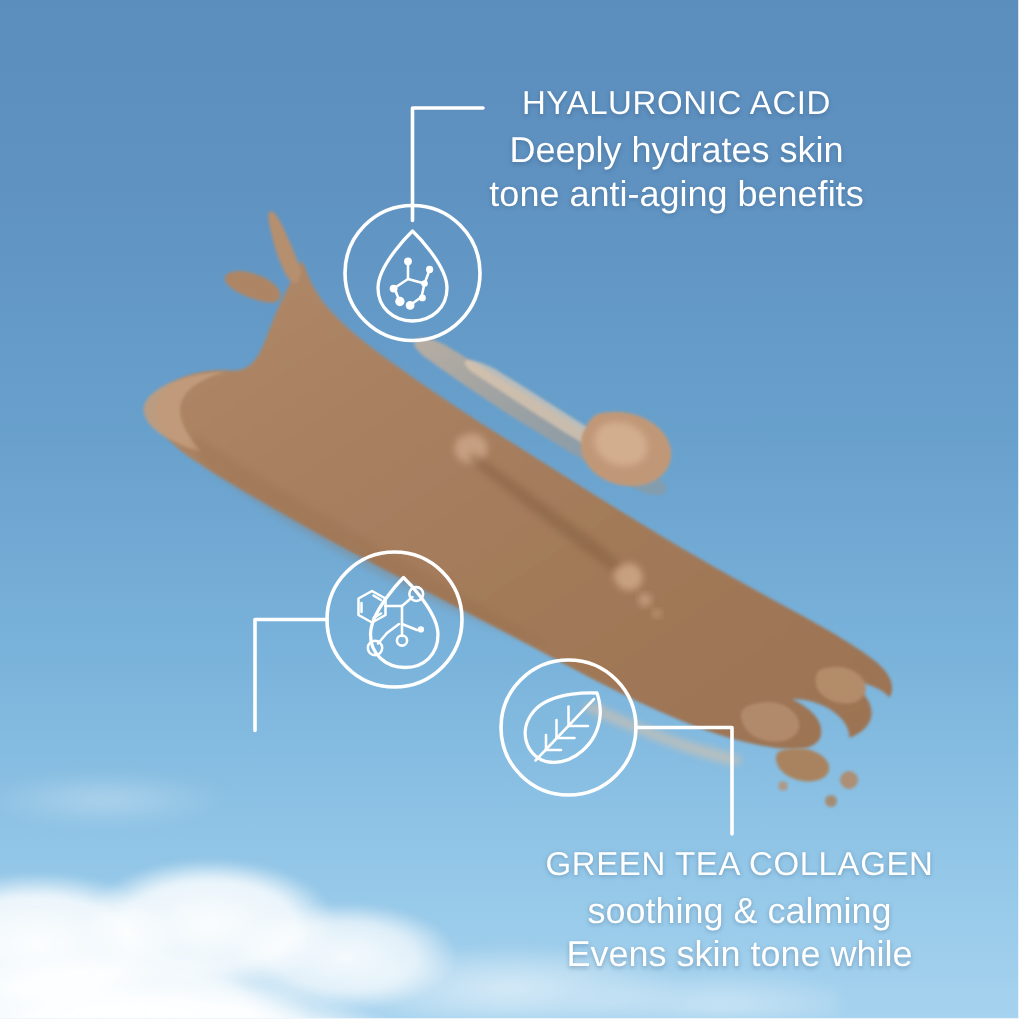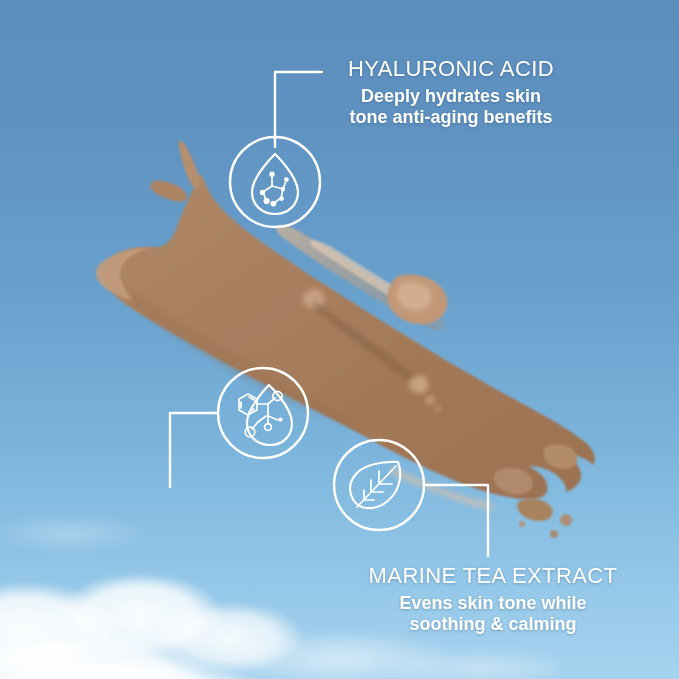--- a/index.html
+++ b/index.html
@@ -64,22 +64,22 @@
     pointer-events:none;
   }
   .label .title{
     font-weight:normal;
     font-size:22px;
     letter-spacing:.4px;
     white-space:nowrap;
     margin-bottom:4px;
   }
   .label .desc{
-    font-size:18px;
-    font-weight:700;
+    font-size:24px;
+    font-weight:400;
     line-height:1.22;
   }
   .label .desc span{display:block;white-space:nowrap;}
 
   #label-hyaluronic{ left:326px; top:56px; width:250px; text-align:center;}
   #label-collagen  { left:28px;  top:489px; width:290px; text-align:center;}
   #label-greentea  { left:348px; top:563px; width:290px; text-align:center;}
 </style>
 </head>
 <body>
@@ -301,20 +301,20 @@
     <div class="desc">
       <span>Deeply hydrates skin</span>
       <span>tone anti-aging benefits</span>
     </div>
   </div>
 
   <div class="label" id="label-collagen">
   </div>
 
   <div class="label" id="label-greentea">
-    <div class="title">MARINE TEA EXTRACT</div>
+    <div class="title">GREEN TEA COLLAGEN</div>
     <div class="desc">
+      <span>soothing &amp; calming</span>
       <span>Evens skin tone while</span>
-      <span>soothing &amp; calming</span>
     </div>
   </div>
 
 </div>
 
 </body></html>

